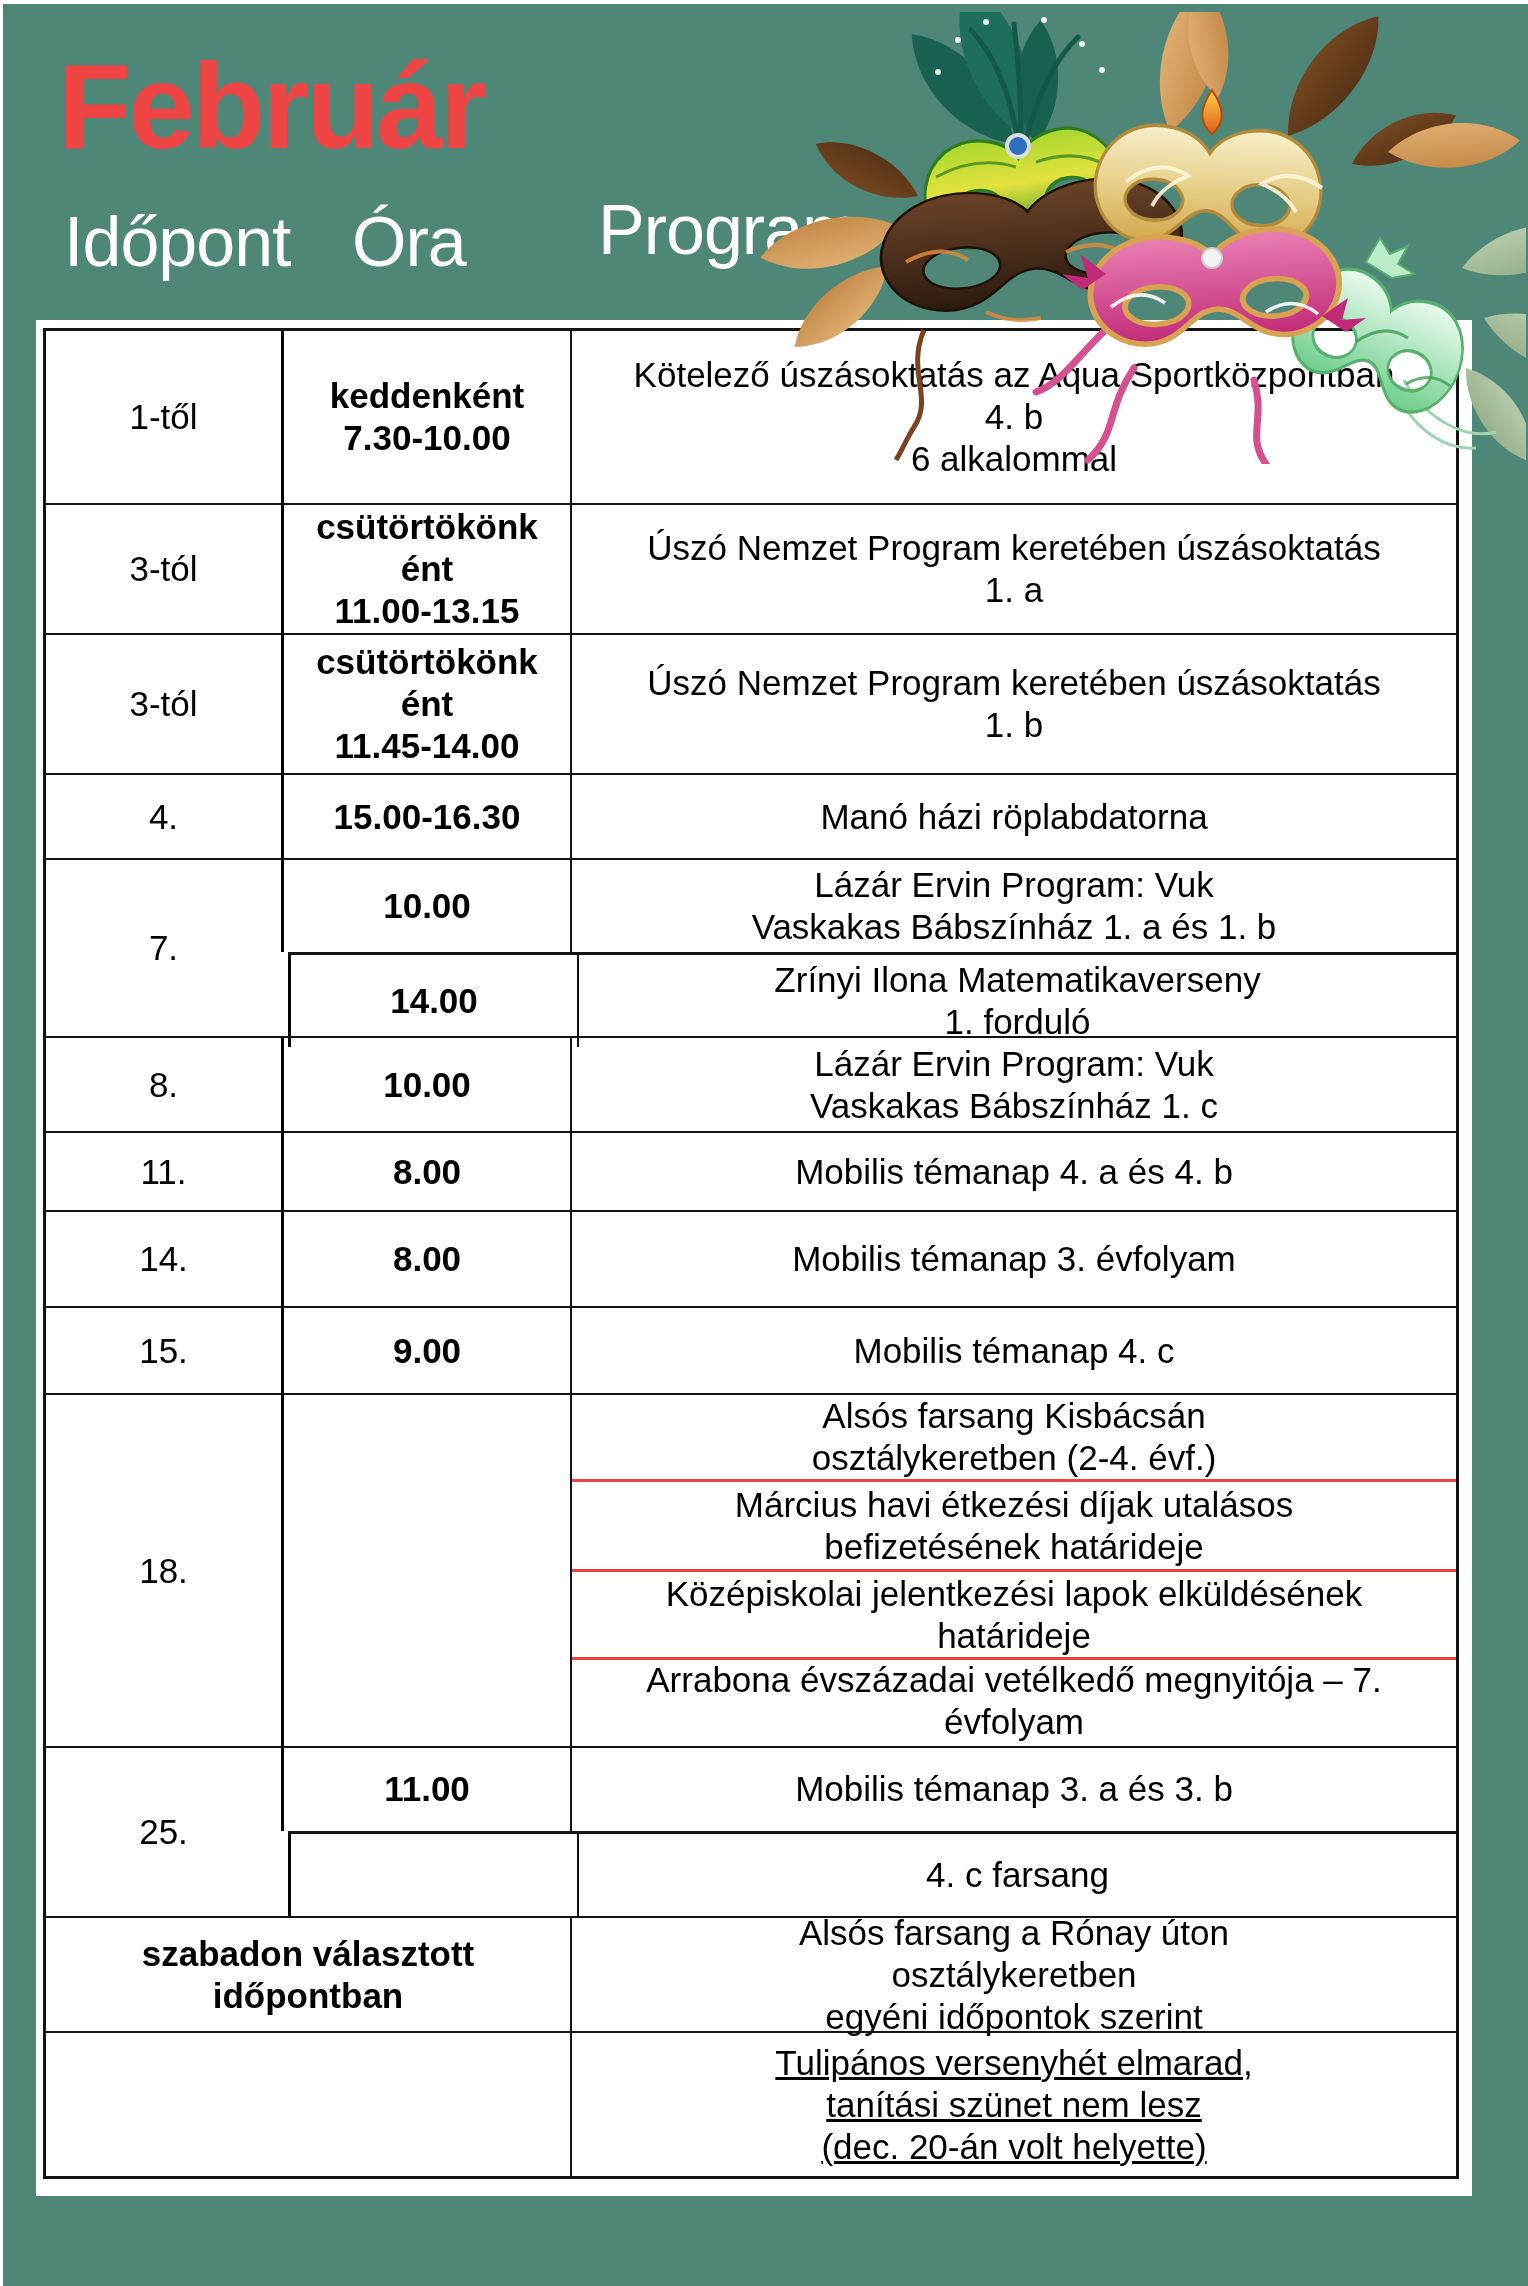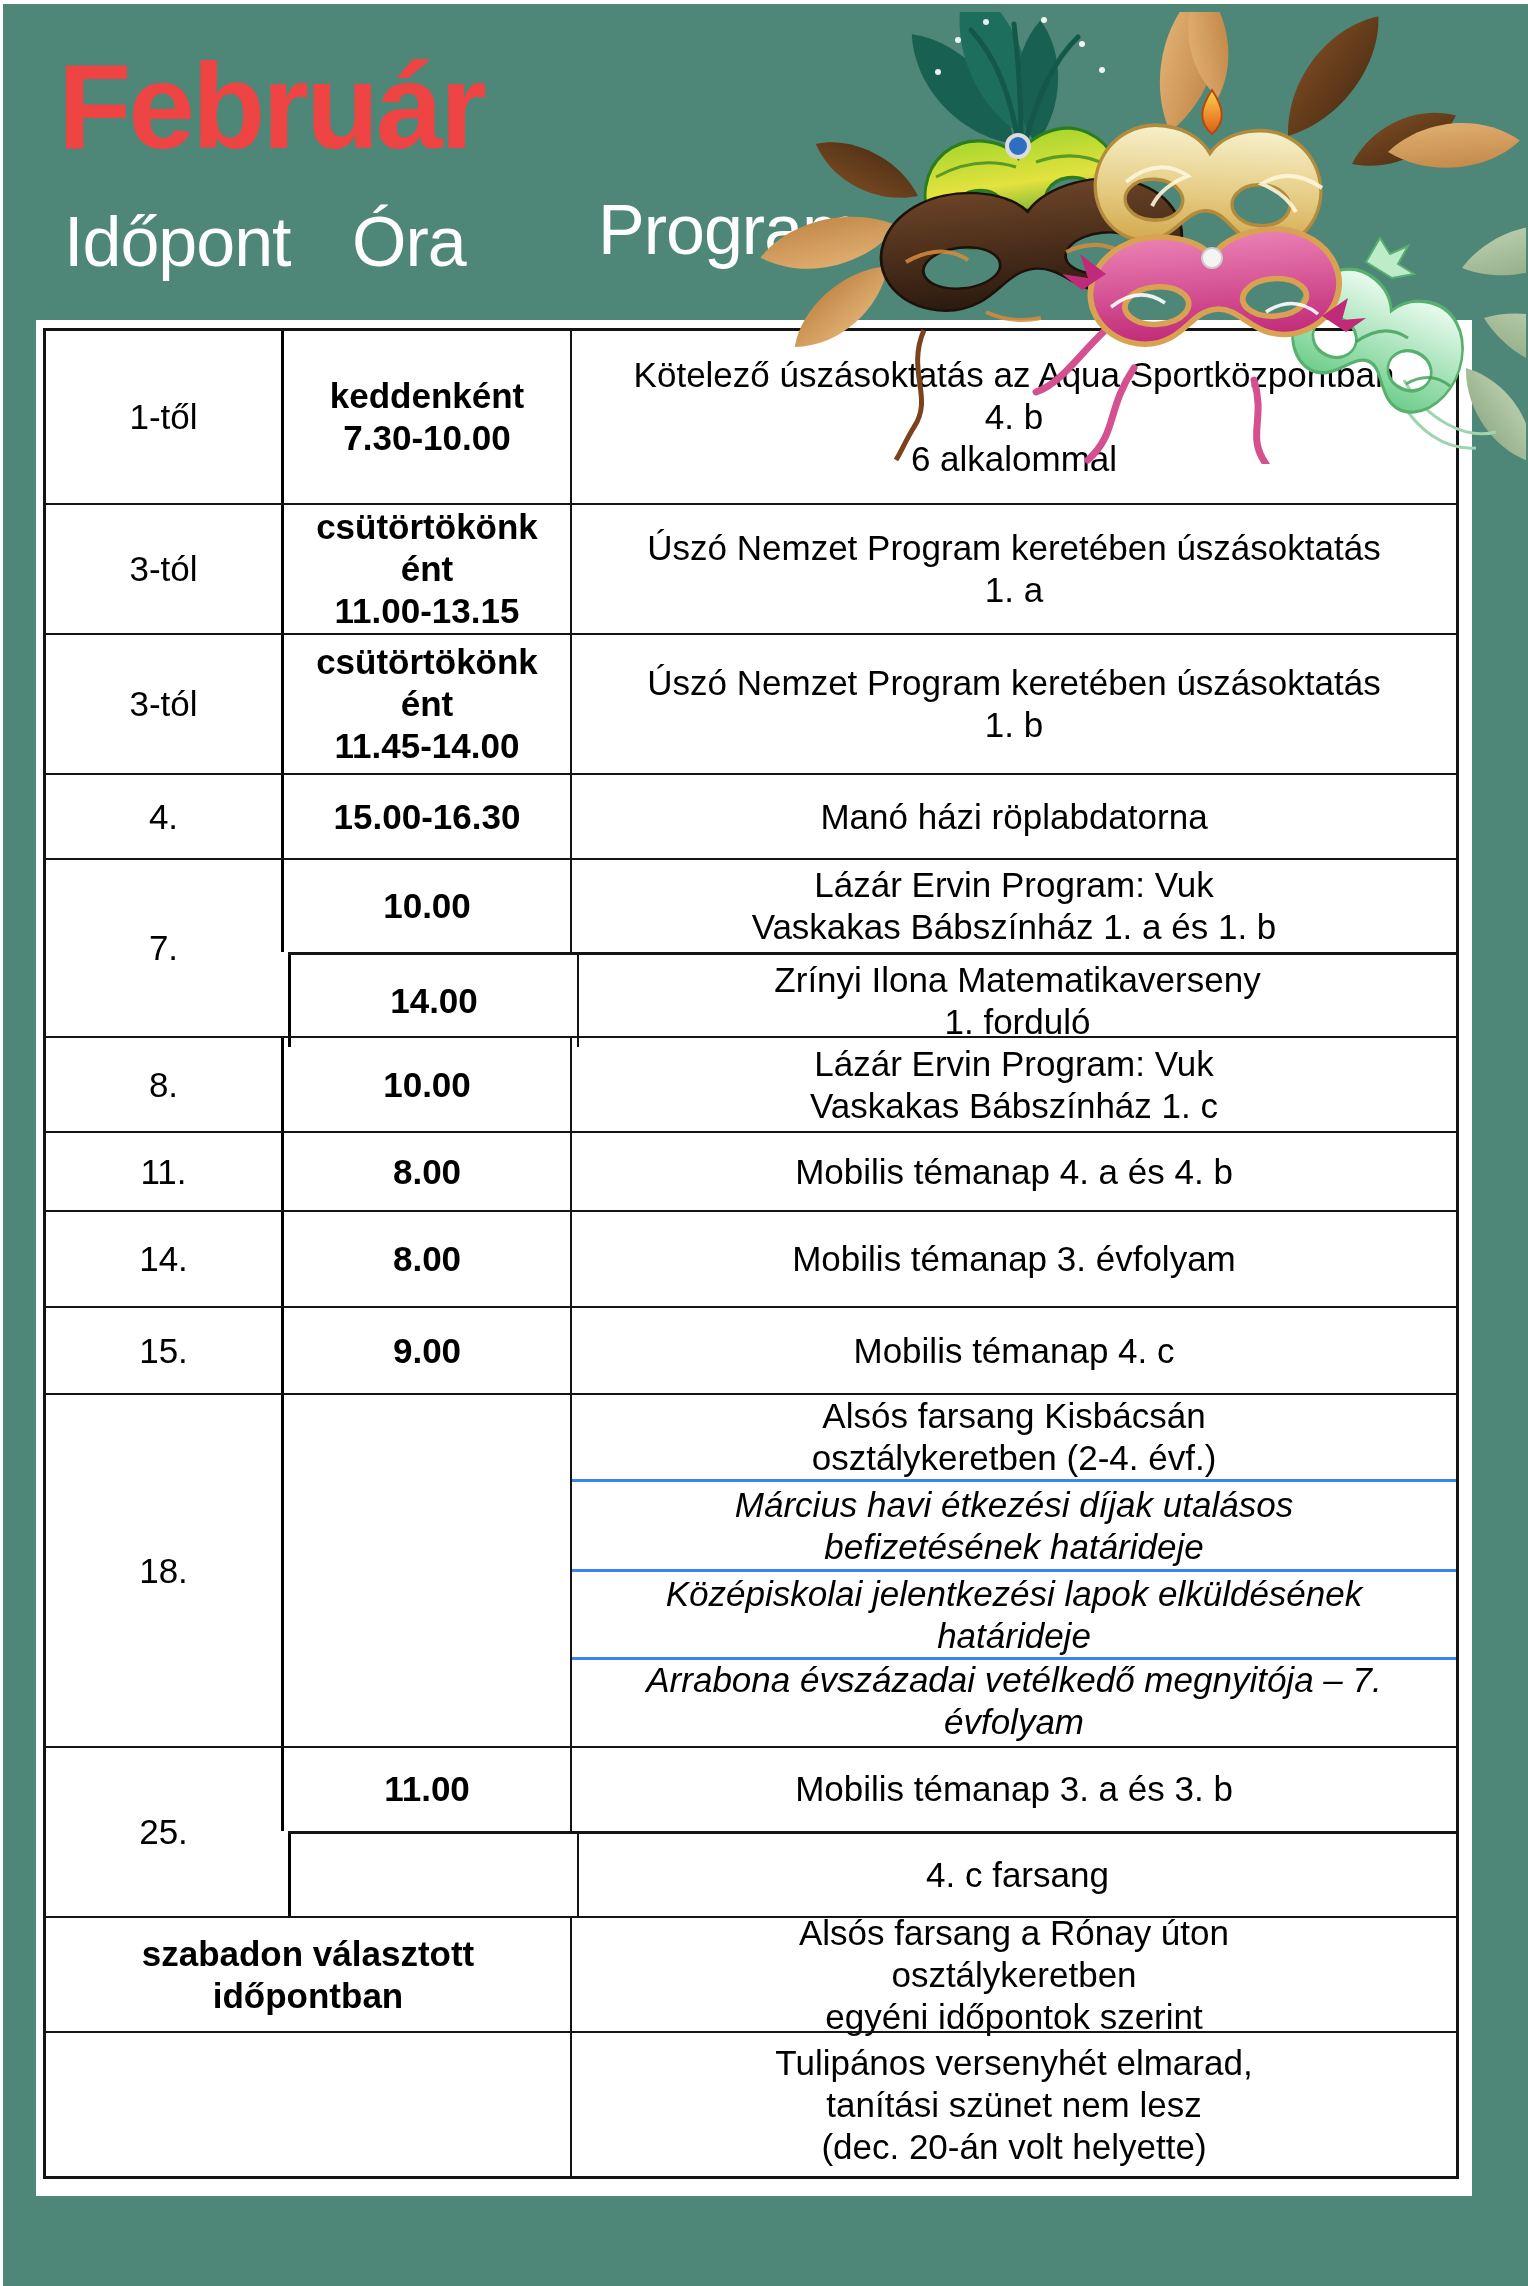--- a/index.html
+++ b/index.html
@@ -37,36 +37,36 @@
   .tbl {
     position:absolute; left:43px; top:328px;
     width:1416px; height:1851px;
     border:3px solid #141414;
     background:#ffffff;
     display:flex; flex-direction:column;
     color:#000;
   }
   .t-row { display:flex; flex:0 0 auto; width:100%; }
   .t-row + .t-row { border-top:2px solid #141414; }
-  .t-row.grow { flex:1 1 auto; }
+  .t-row.grow { flex:1 1 auto;text-decoration:underline; }
   .cell {
     display:flex; align-items:center; justify-content:center;
     text-align:center; white-space:pre-line;
     font-size:35px; line-height:1.2; padding:4px 12px;
   }
   .c-date { width:235px; font-weight:normal; }
   .c-time { width:289px; font-weight:bold; border-left:3px solid #000000; }
   .c-prog { flex:1 1 auto; border-left:2px solid #141414; }
   .c-merged { width:524px; font-weight:bold; }
   .subwrap { flex:1 1 auto; display:flex; flex-direction:column; }
   .subrow { display:flex; flex:1 1 auto; }
   .subrow + .subrow { border-top:3px solid #141414;margin-left:7px; }
   .stack { flex:1 1 auto; display:flex; flex-direction:column; border-left:2px solid #141414; }
   .stack .cell { border-left:none; flex:0 0 auto; }
-  .stack .cell + .cell { border-top:3px solid #3b82f6;font-style:italic; }
+  .stack .cell + .cell { border-top:3px solid #ef4444; }
 
   .masks { position:absolute; left:566px; top:12px; z-index:5; }
 </style>
 </head>
 <body>
 
 <div class="teal-bg"></div>
 <div class="white-panel"></div>
 
 <div class="page-title">Február</div>

